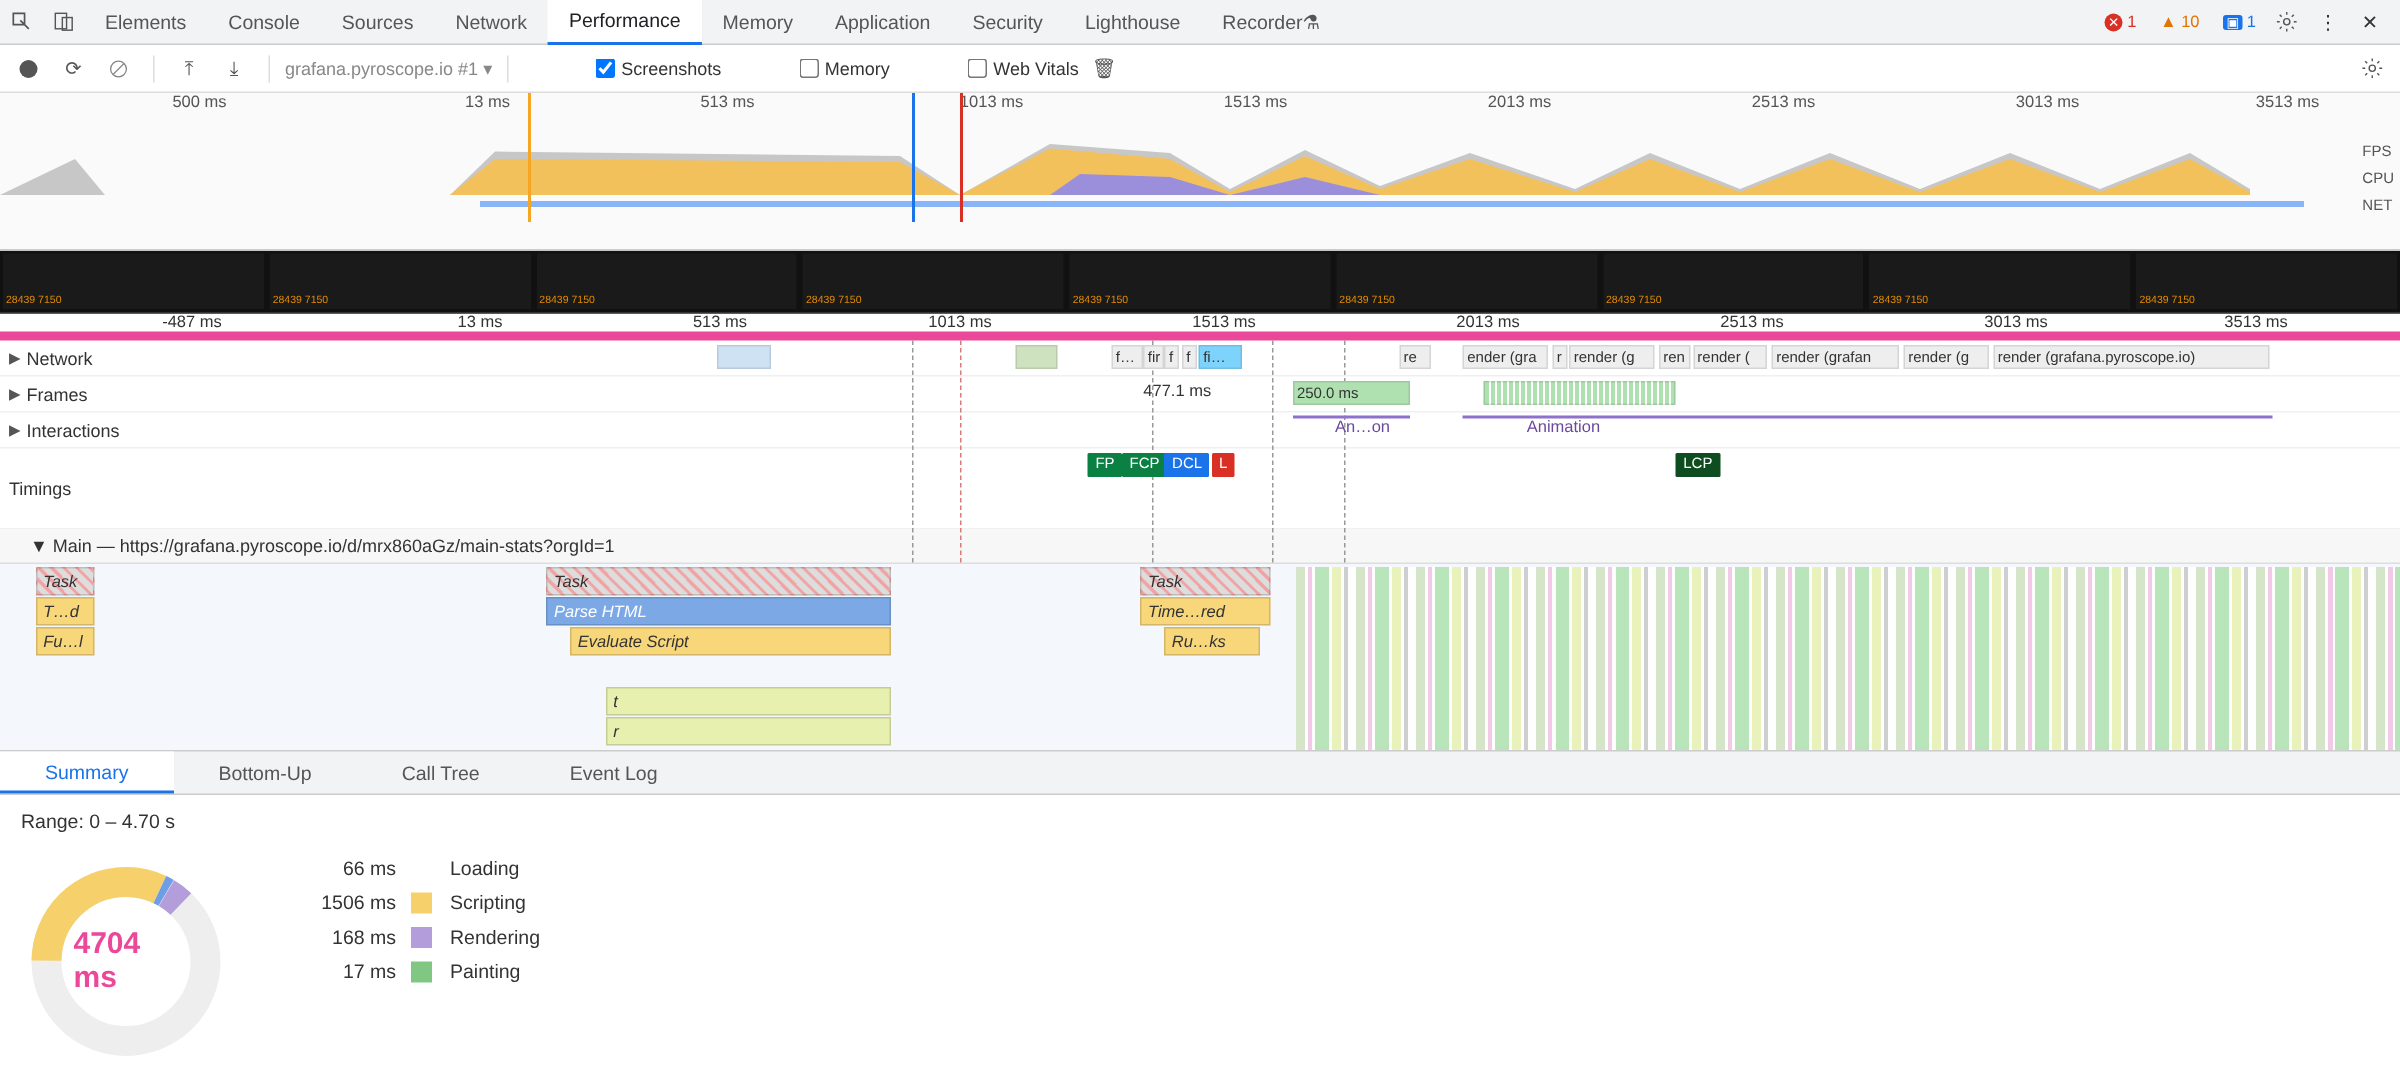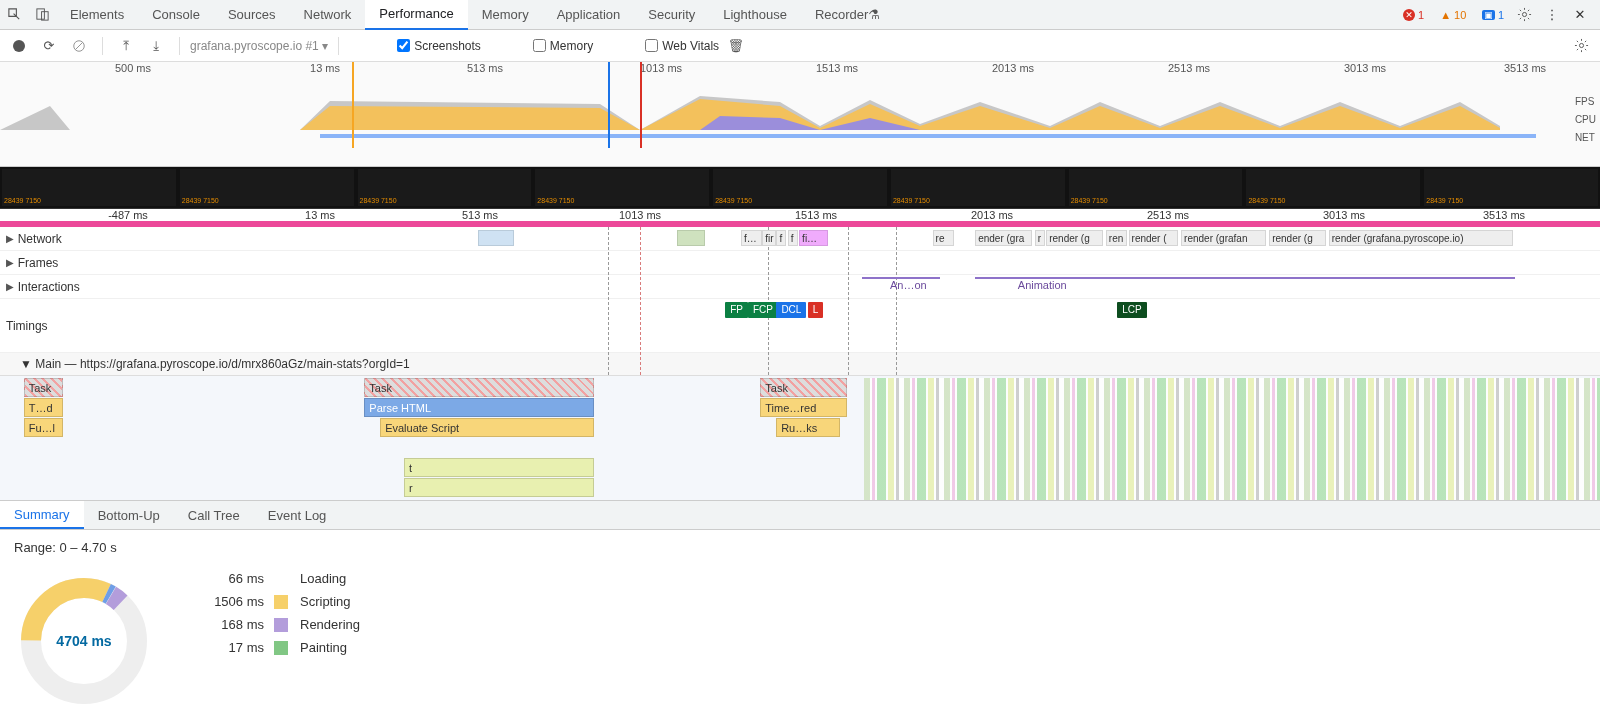--- a/index.html
+++ b/index.html
@@ -33,36 +33,36 @@
 .tracks { position: relative; }
 .track-row { display: flex; min-height: 24px; border-bottom: 1px solid #f0f0f0; }
 .track-label { width: 180px; padding: 4px 6px; font-size: 12px; color: #333; display: flex; align-items: center; }
 .track-label .arrow { margin-right: 4px; font-size: 10px; color: #555; }
 .track-content { position: relative; flex: 1; }
 .block { position: absolute; height: 16px; font-size: 10px; line-height: 16px; overflow: hidden; white-space: nowrap; padding: 0 2px; border: 1px solid rgba(0,0,0,0.1); top: 3px; }
 .frames-track .block { background: #aee1af; }
 .timing-pill { position: absolute; top: 3px; height: 16px; padding: 0 5px; font-size: 10px; line-height: 16px; color: #fff; border-radius: 1px; }
 .main-header { padding: 4px 20px; font-size: 12px; background: #f7f7f7; border-bottom: 1px solid #ddd; }
 .main-flame { position: relative; height: 124px; background: #f4f7fb; }
-.flame-row { position: absolute; left: 0; right: 16px; height: 20px; }
+.flame-row { position: absolute; left: 0; right: 16px; height: 20px; font-style: italic; }
 .flame-block { position: absolute; height: 19px; border: 1px solid rgba(0,0,0,0.15); font-size: 11px; line-height: 18px; padding: 0 4px; overflow: hidden; white-space: nowrap; }
 .hatch { background-image: repeating-linear-gradient(45deg, #f2a2a2 0, #f2a2a2 2px, #ddd 2px, #ddd 6px); }
 .yellow { background: #f8d67a; }
 .blue { background: #7ca9e6; color: #fff; }
 .green { background: #aee1af; }
 .ygreen { background: #e8f0b0; }
 .pink { background: #f0c2e4; }
 .bottom-tabs { display: flex; border-top: 1px solid #ccc; border-bottom: 1px solid #ccc; background: #f1f3f4; height: 30px; }
-.bottom-tabs .btab { padding: 0 14px; display: flex; align-items: center; font-size: 13px; color: #555; cursor: pointer; text-align: right; }
+.bottom-tabs .btab { padding: 0 30px; display: flex; align-items: center; font-size: 13px; color: #555; cursor: pointer; text-align: right; }
 .bottom-tabs .btab.active { color: #1a73e8; border-bottom: 2px solid #1a73e8; background: #fff; }
 .summary { padding: 10px 14px; }
 .summary-range { font-size: 13px; color: #333; margin-bottom: 16px; }
 .summary-body { display: flex; align-items: flex-start; gap: 30px; }
 .donut { position: relative; width: 140px; height: 140px; }
-.donut-text { position: absolute; top: 50%; left: 50%; transform: translate(-50%, -50%); font-size: 14px; font-weight: bold; color: #0369a1; }
+.donut-text { position: absolute; top: 50%; left: 50%; transform: translate(-50%, -50%); font-size: 20px; font-weight: bold; color: #ec4899; }
 .legend { display: grid; grid-template-columns: 80px 16px auto; gap: 8px 10px; align-items: center; font-size: 13px; }
 .legend .ms { text-align: right; color: #333; }
 .legend .sw { width: 14px; height: 14px; }
 .vline { position: absolute; top: 0; bottom: 0; width: 0; border-left: 1px dashed #999; }
 </style>
 </head>
 <body>
 
 <div class="topbar">
   <div class="icon-btn">
@@ -222,38 +222,43 @@
         <span class="arrow">▶</span>
         <span>Network</span>
       </div>
     <div class="track-content">
       <div class="block" style="left:21%;width:2.5%;background:#cfe2f3"></div>
       <div class="block" style="left:35%;width:2%;background:#cfe2bf"></div>
       <div class="block" style="left:39.5%;width:1.5%;background:#eee">f…</div>
       <div class="block" style="left:41%;width:1%;background:#eee">fir</div>
       <div class="block" style="left:42%;width:0.7%;background:#eee">f</div>
       <div class="block" style="left:42.8%;width:0.7%;background:#eee">f</div>
-      <div class="block" style="left:43.6%;width:2%;background:#f0abfc">fi…</div>
+      <div class="block" style="left:43.6%;width:2%;background:#7dd3fc">fi…</div>
       <div class="block" style="left:53%;width:1.5%;background:#eee">re</div>
       <div class="block" style="left:56%;width:4%;background:#eee">ender (gra</div>
       <div class="block" style="left:60.2%;width:0.7%;background:#eee">r</div>
       <div class="block" style="left:61%;width:4%;background:#eee">render (g</div>
       <div class="block" style="left:65.2%;width:1.5%;background:#eee">ren</div>
       <div class="block" style="left:66.8%;width:3.5%;background:#eee">render (</div>
       <div class="block" style="left:70.5%;width:6%;background:#eee">render (grafan</div>
       <div class="block" style="left:76.7%;width:4%;background:#eee">render (g</div>
       <div class="block" style="left:80.9%;width:13%;background:#eee">render (grafana.pyroscope.io)</div>
     </div>
   </div>
 
   <div class="track-row frames-track">
     <div class="track-label">
         <span class="arrow">▶</span>
         <span>Frames</span>
       </div>
+    <div class="track-content">
+      <span style="position:absolute;left:41%;top:4px;font-size:11px">477.1 ms</span>
+      <div class="block" style="left:48%;width:5.5%">250.0 ms</div>
+      <div class="block" style="left:57%;width:9%;background:repeating-linear-gradient(90deg,#aee1af 0,#aee1af 3px,#fff 3px,#fff 4px)"></div>
+    </div>
   </div>
 
   <div class="track-row">
     <div class="track-label">
         <span class="arrow">▶</span>
         <span>Interactions</span>
       </div>
     <div class="track-content">
       <span style="position:absolute;left:50%;top:4px;font-size:11px;color:#6b4a9c">An…on</span>
       <div style="position:absolute;left:48%;width:5.5%;top:2px;height:2px;background:#8e72c9"></div>

